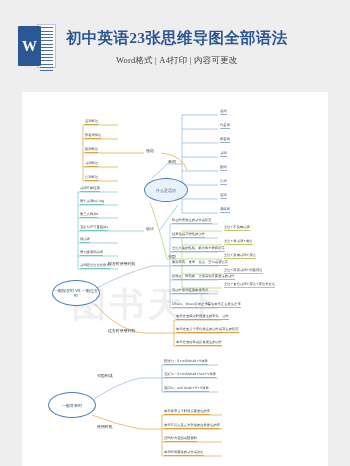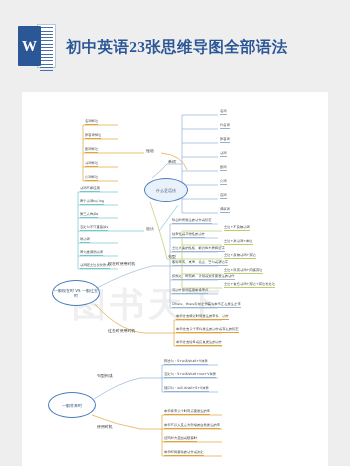--- a/index.html
+++ b/index.html
@@ -140,20 +140,21 @@
         <i></i>
         <i></i>
         <i></i>
         <i></i>
         <i></i>
         <i></i>
     </div>
   </div>
   <div class="header-text">
     <div class="title">初中英语23张思维导图全部语法</div>
+    <div class="subtitle">Word格式 | A4打印 | 内容可更改</div>
   </div>
 </div>
 
 <div class="sheet">
   <div class="watermark">图书天下</div>
 
   <div class="map">
     <svg width="306" height="374">
 
       <g stroke="#e0a33c" fill="none" stroke-width="0.7">

